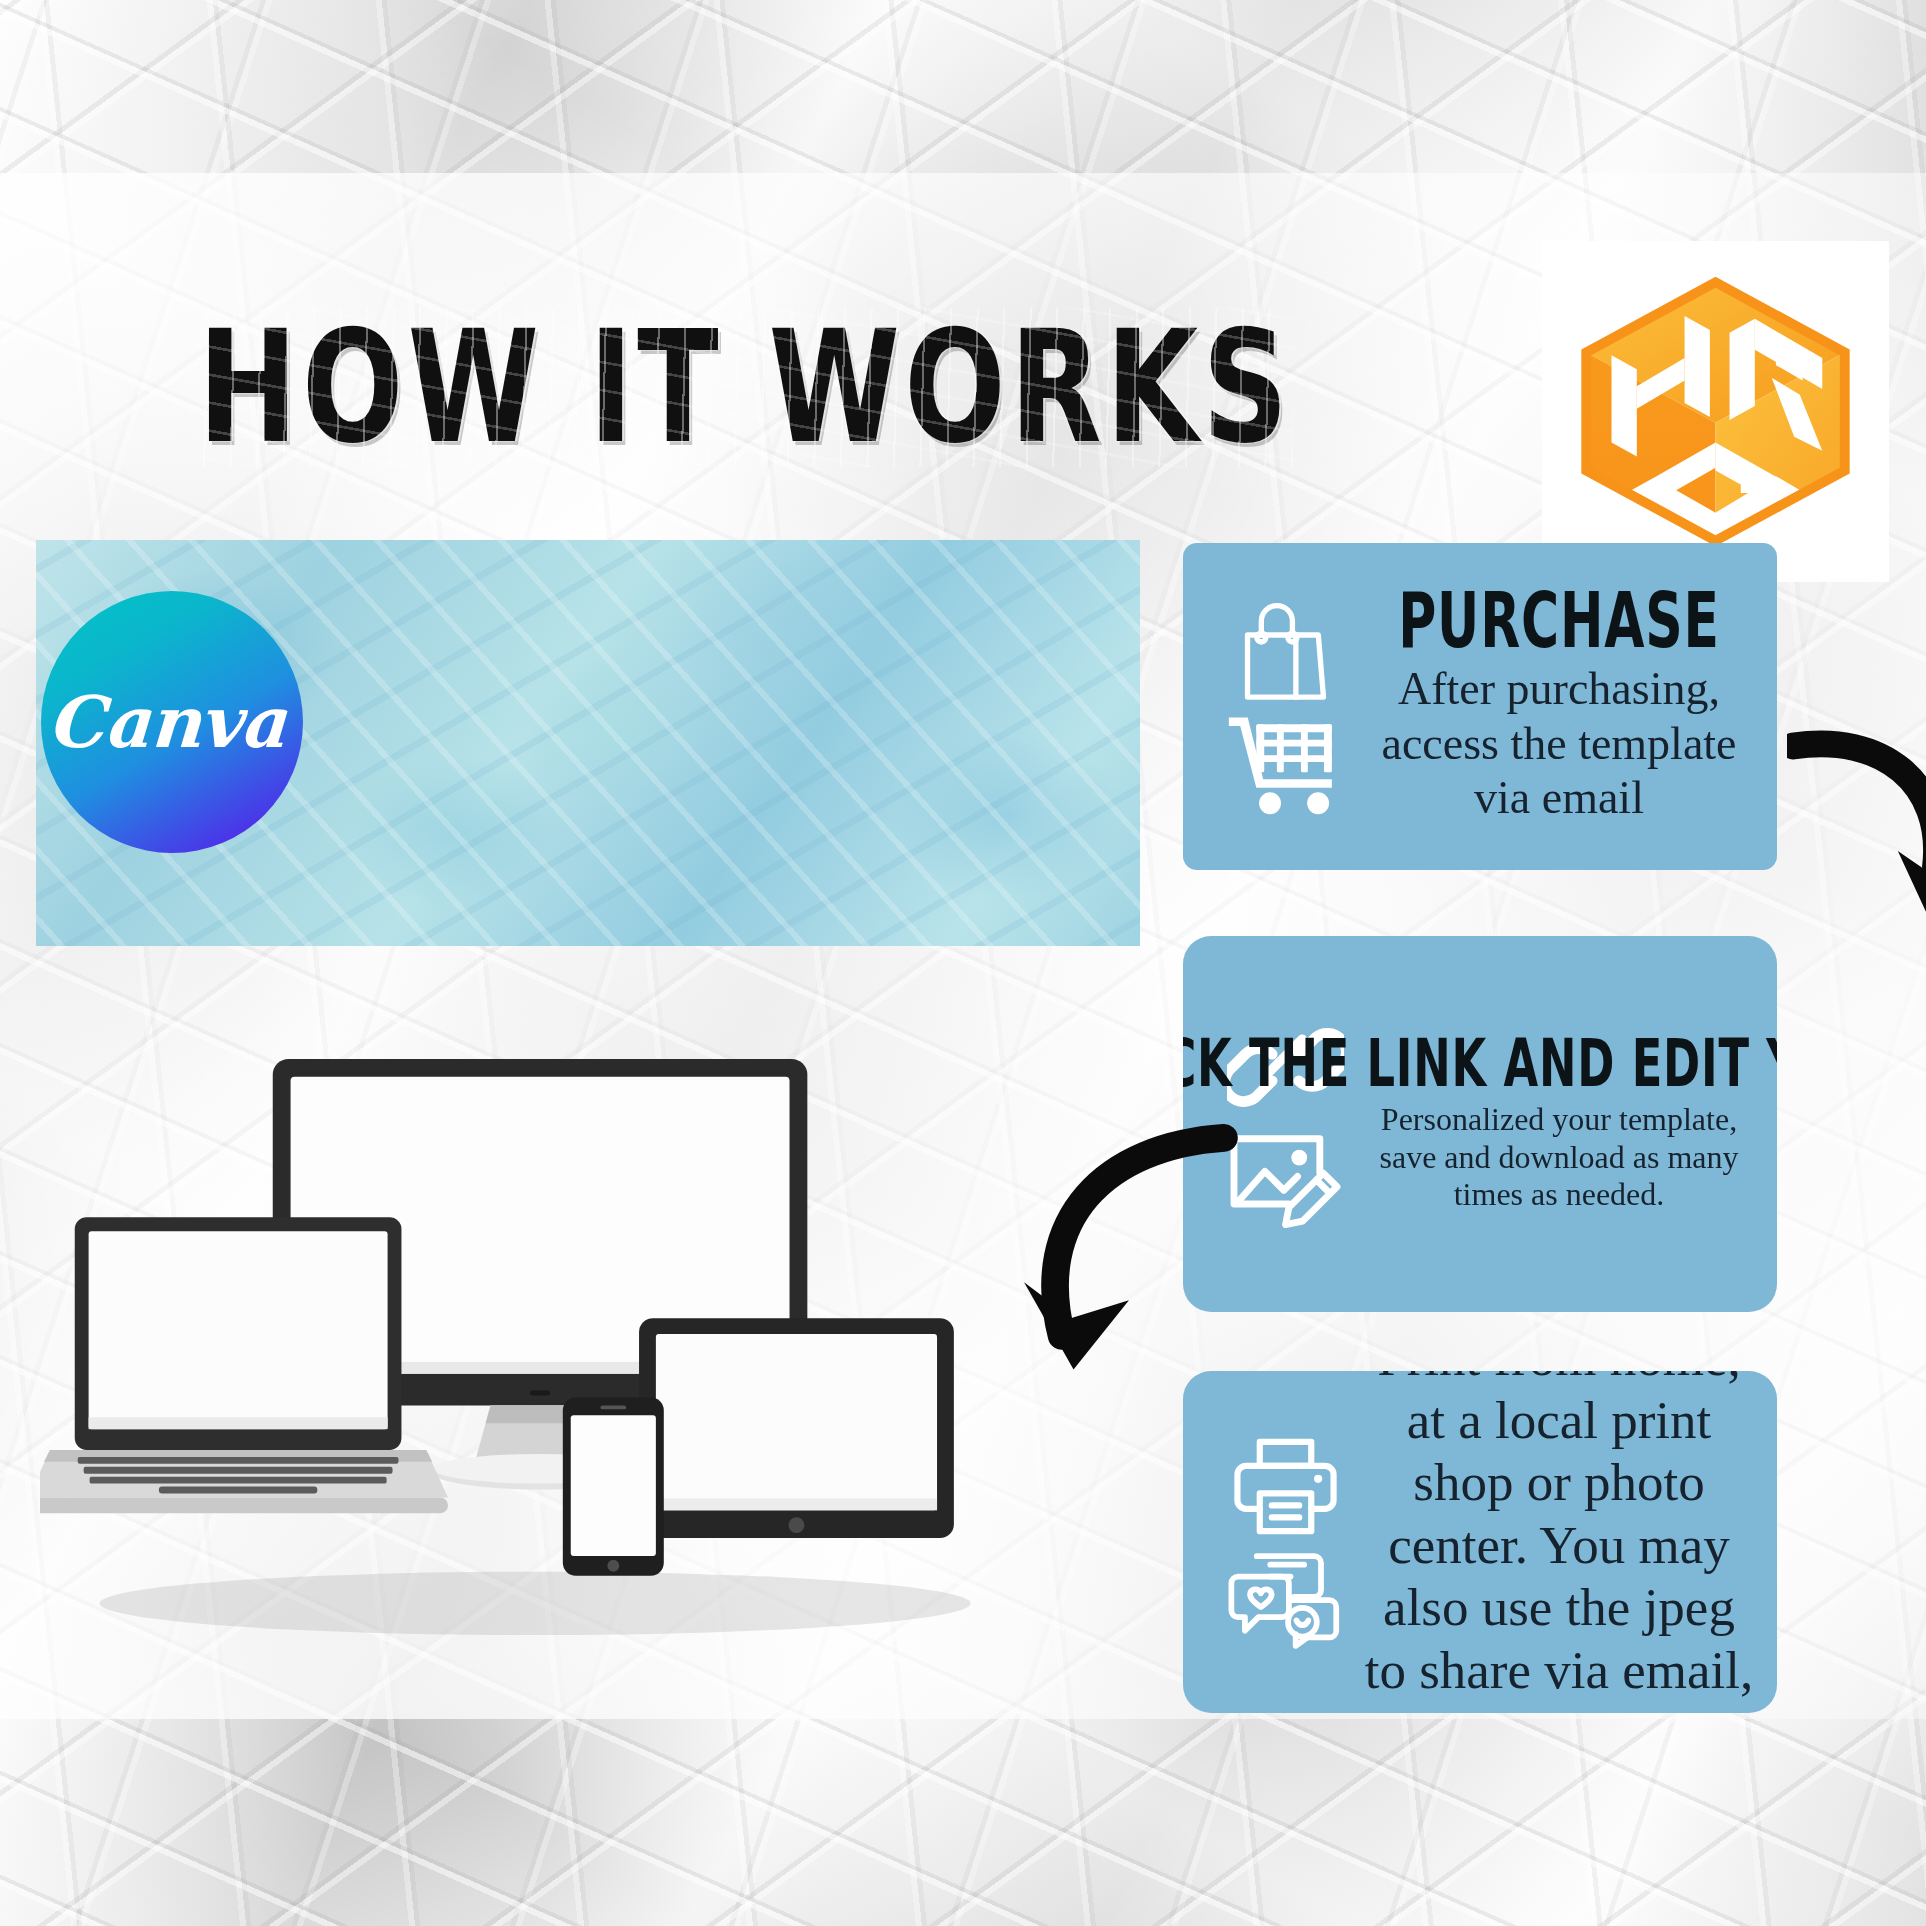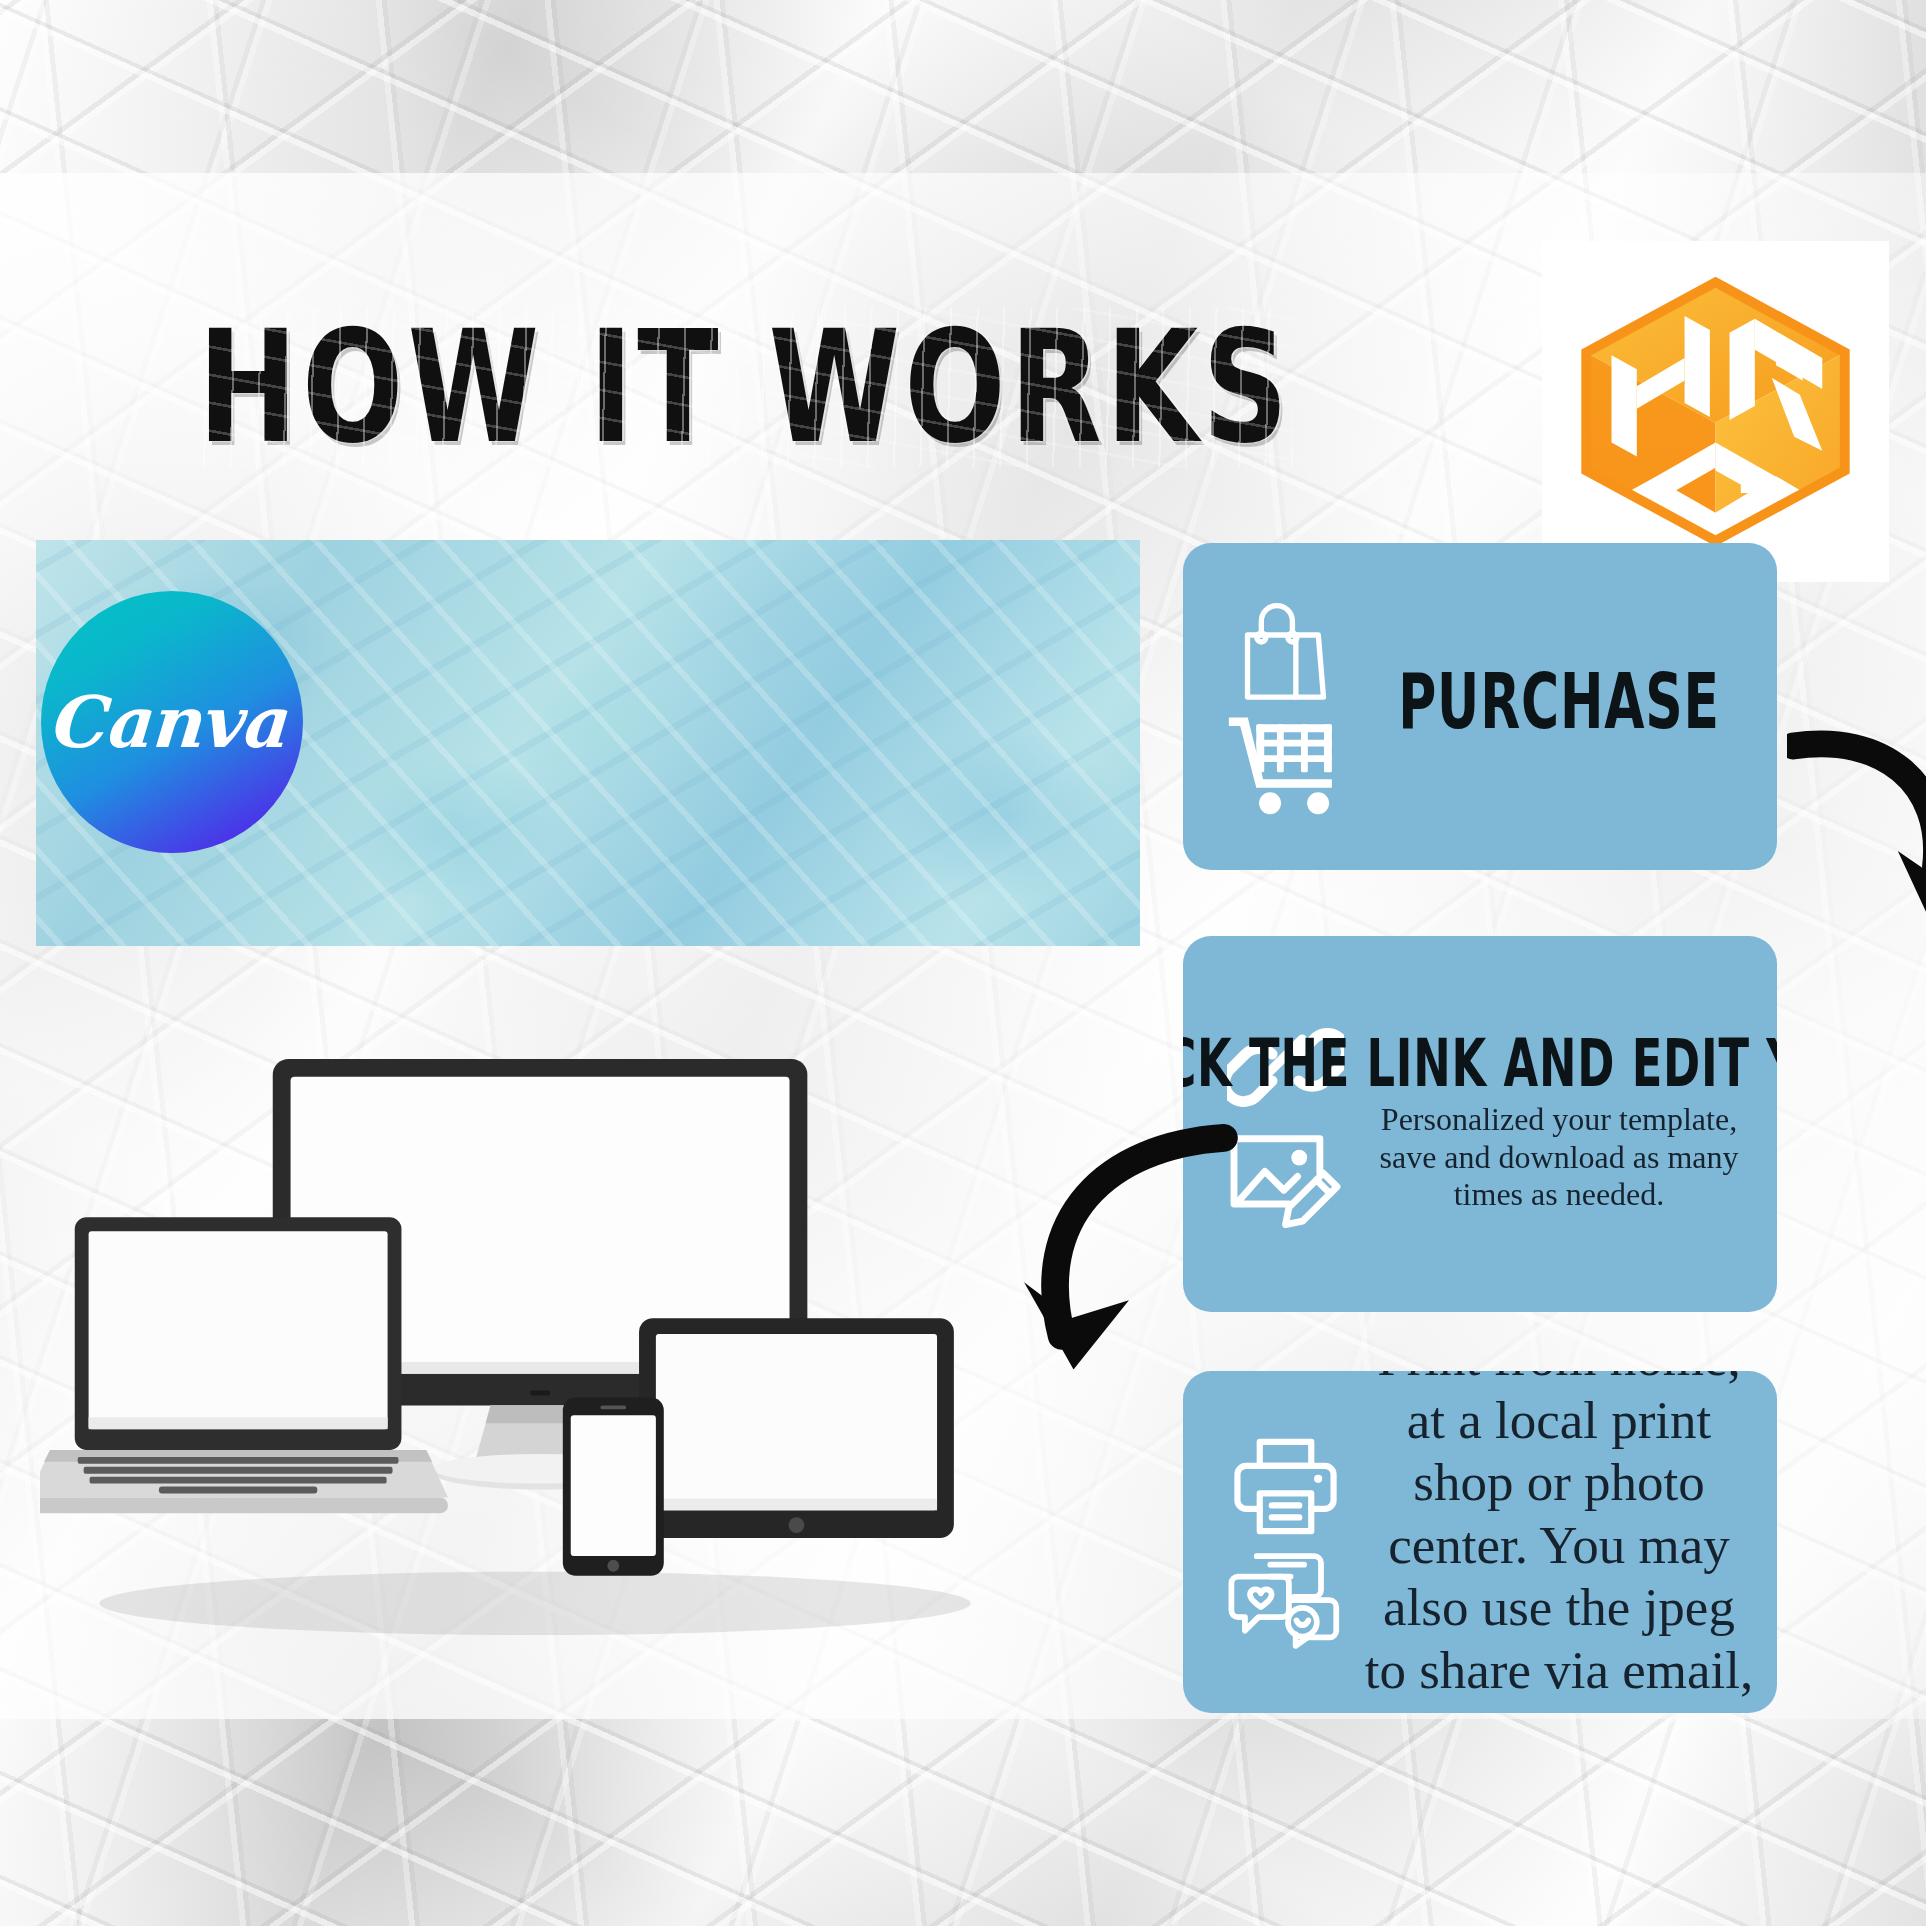--- a/index.html
+++ b/index.html
@@ -149,21 +149,21 @@
     letter-spacing:1px;
     white-space:nowrap;
   }
   .panel-sub {
     font-family:"Liberation Serif", serif;
     color:#16232e;
     text-align:center;
     line-height:1.18;
   }
 
-  #panel-purchase { left:1183px; top:543px; width:594px; height:327px; }
+  #panel-purchase { left:1183px; top:543px; width:594px; height:327px;border-radius:14px; }
   #panel-purchase .panel-head { font-size:65px; margin-bottom:8px; }
   #panel-purchase .panel-sub  { font-size:46px; }
 
   #panel-click { left:1183px; top:936px; width:594px; height:376px; }
   #panel-click .panel-head { font-size:56px; margin-bottom:10px; }
   #panel-click .panel-sub  { font-size:32px; }
 
   #panel-print { left:1183px; top:1371px; width:594px; height:342px; }
   #panel-print .panel-head { font-size:61px; margin-bottom:6px; }
   #panel-print .panel-sub  { font-size:53px; }
@@ -309,20 +309,21 @@
           <rect x="30" y="6" width="4" height="28" rx="1"></rect>
           <rect x="44" y="6" width="4" height="28" rx="1"></rect>
           <path d="M2 2 h11 l9 36 h40 v5 h-44 l-9.4 -36 h-6.6 z"></path>
           <circle cx="26" cy="52" r="6.4"></circle>
           <circle cx="54" cy="52" r="6.4"></circle>
         </g>
       </svg>
     </div>
     <div class="panel-body">
       <div class="panel-head">PURCHASE</div>
+      <div class="panel-sub">After purchasing, access the template via email</div>
     </div>
   </div>
 
   <div class="panel" id="panel-click">
     <div class="panel-icons">
 
       <svg width="117" height="95" viewBox="0 0 70 56" fill="none" stroke="#ffffff" stroke-width="6.4" stroke-linecap="round" stroke-linejoin="round">
         <path d="M27 36 L17 46 a11.4 11.4 0 0 1 -16 -16 L11 20 a11.4 11.4 0 0 1 16 0"></path>
         <path d="M43 20 L53 10 a11.4 11.4 0 0 1 16 16 L59 36 a11.4 11.4 0 0 1 -16 0"></path>
         <path d="M25 31 L45 11" stroke-width="5.6"></path>

